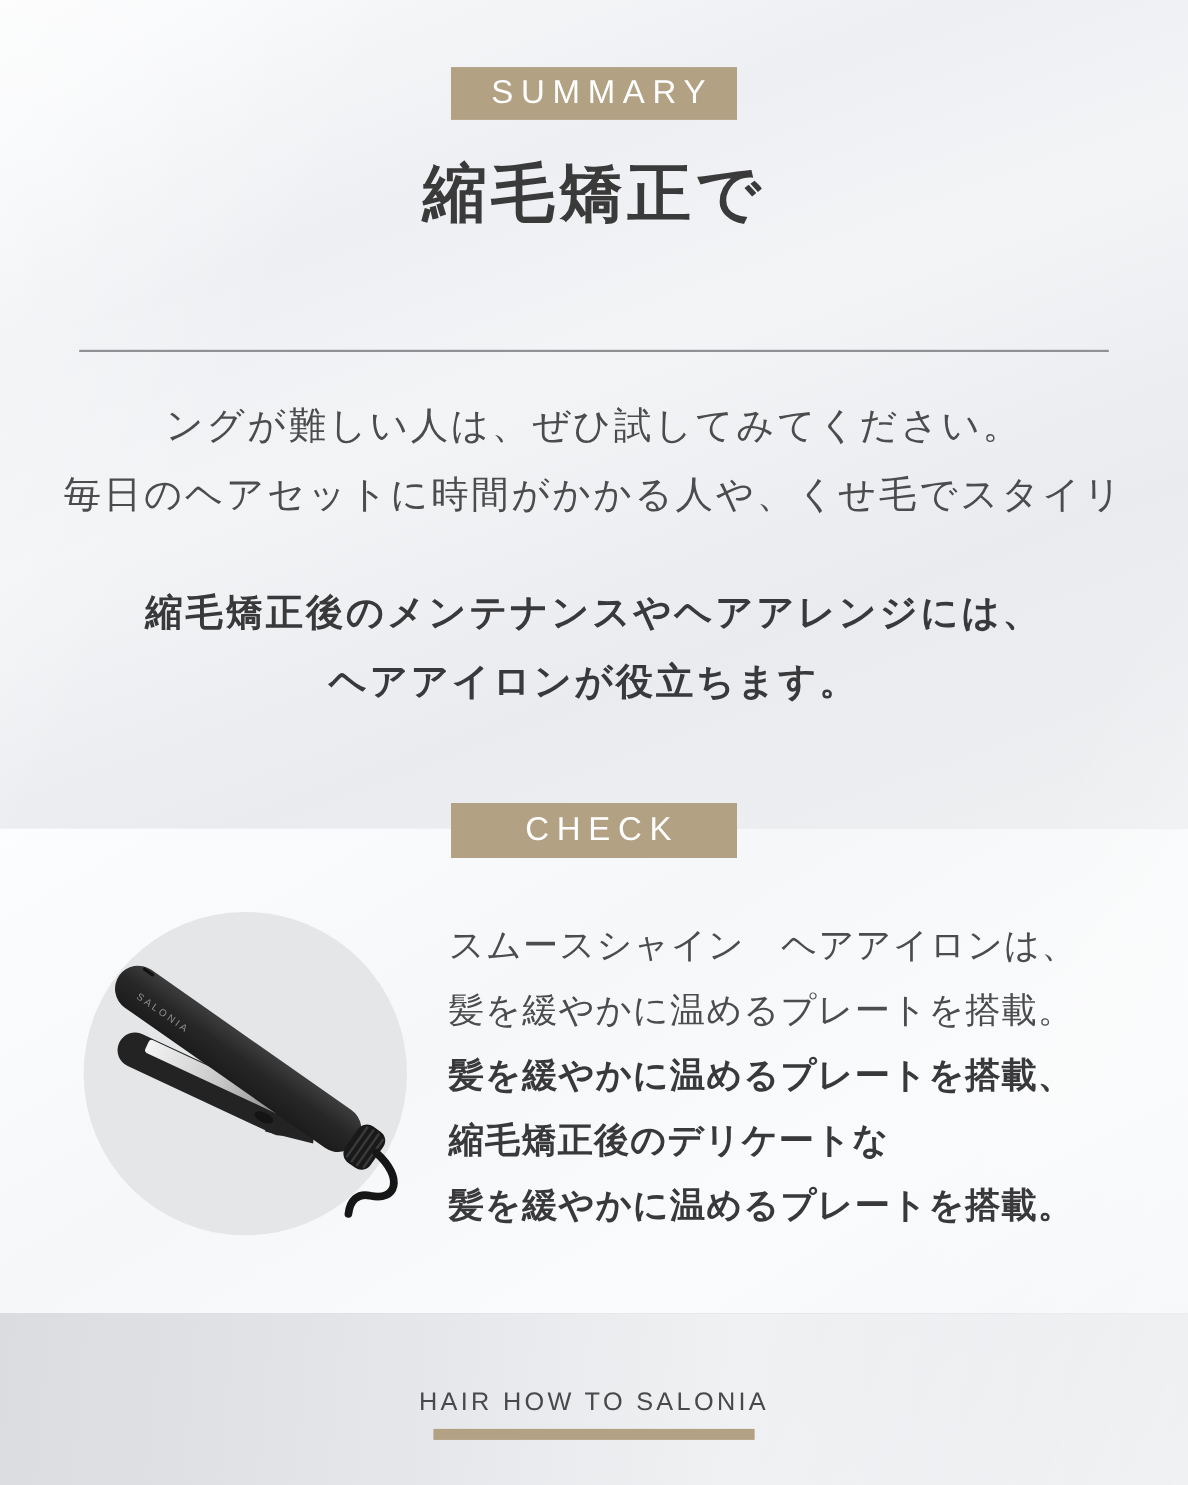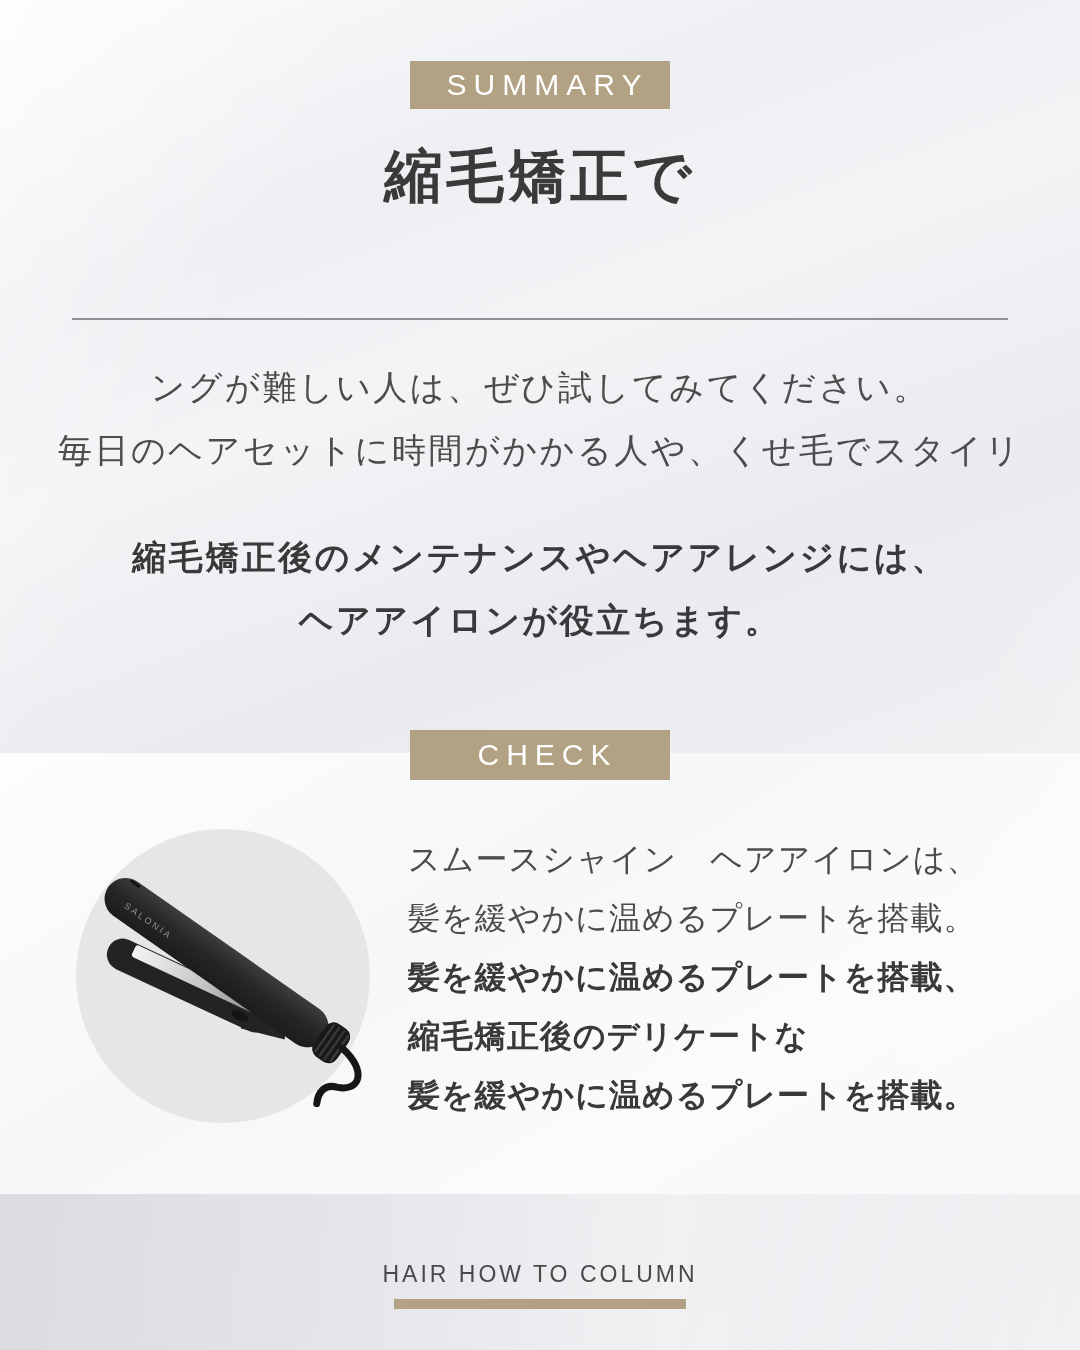--- a/index.html
+++ b/index.html
@@ -154,16 +154,16 @@
   </div>
 
   <div class="check-text">
     <div class="check-line reg">スムースシャイン　ヘアアイロンは、</div>
     <div class="check-line reg">髪を緩やかに温めるプレートを搭載。</div>
     <div class="check-line bold">髪を緩やかに温めるプレートを搭載、</div>
     <div class="check-line bold">縮毛矯正後のデリケートな</div>
     <div class="check-line bold">髪を緩やかに温めるプレートを搭載。</div>
   </div>
 
-  <div class="footer-label">HAIR HOW TO COLUMN</div>
+  <div class="footer-label">HAIR HOW TO SALONIA</div>
   <div class="footer-bar"></div>
 
 </div>
 
 </body></html>

